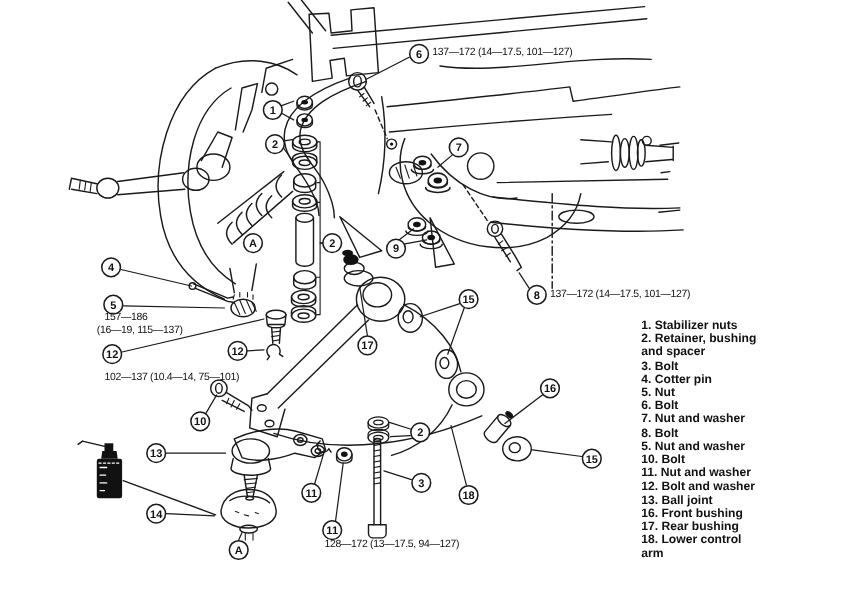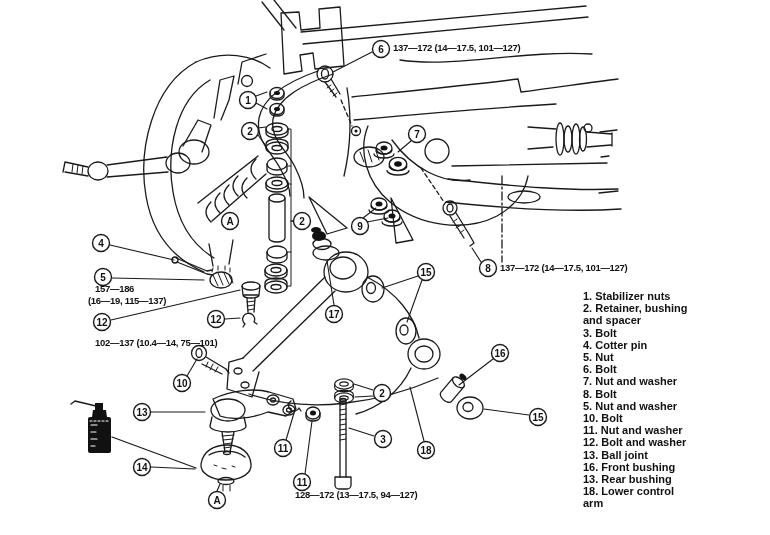--- a/index.html
+++ b/index.html
@@ -9,21 +9,21 @@
   #diagram-svg{position:absolute;left:0;top:0;}
   #diagram-svg path,#diagram-svg ellipse,#diagram-svg circle,#diagram-svg line,#diagram-svg rect{
       stroke:#1a1a1a;stroke-width:1.3;fill:none;stroke-linecap:round;stroke-linejoin:round;}
   #diagram-svg .fill{fill:#111;stroke:none;}
   #diagram-svg .white{stroke:#fff;stroke-width:1.2;}
   #diagram-svg .thin{stroke-width:1;}
   #diagram-svg .leader{stroke:#1a1a1a;stroke-width:1.1;}
   #diagram-svg .callout-circle{fill:#fff;stroke:#1a1a1a;stroke-width:1.4;}
   #diagram-svg .callout-text{font:bold 10px "Liberation Sans",sans-serif;fill:#111;
       text-anchor:middle;stroke:none;}
-  .torque-label{position:absolute;font-weight:bold;font-size:9.5px;letter-spacing:-0.3px;
+  .torque-label{position:absolute;font-weight:normal;font-size:9.5px;letter-spacing:-0.3px;
       color:#111;white-space:nowrap;}
   .legend{position:absolute;left:583px;top:290px;width:150px;font-weight:bold;
       font-size:11px;line-height:12.2px;color:#111;}
   .legend-item{white-space:pre-line;}
 </style>
 </head>
 <body>
 
 <div class="stage">
 <svg id="diagram-svg" width="770" height="535" viewBox="0 0 770 535">
@@ -361,17 +361,17 @@
       <div class="legend-item">5. Nut</div>
       <div class="legend-item">6. Bolt</div>
       <div class="legend-item">7. Nut and washer</div>
       <div class="legend-item">8. Bolt</div>
       <div class="legend-item">5. Nut and washer</div>
       <div class="legend-item">10. Bolt</div>
       <div class="legend-item">11. Nut and washer</div>
       <div class="legend-item">12. Bolt and washer</div>
       <div class="legend-item">13. Ball joint</div>
       <div class="legend-item">16. Front bushing</div>
-      <div class="legend-item">13. Rear bushing</div>
+      <div class="legend-item">17. Rear bushing</div>
       <div class="legend-item">18. Lower control
 arm</div>
     </div>
 </div>
 
 </body></html>

